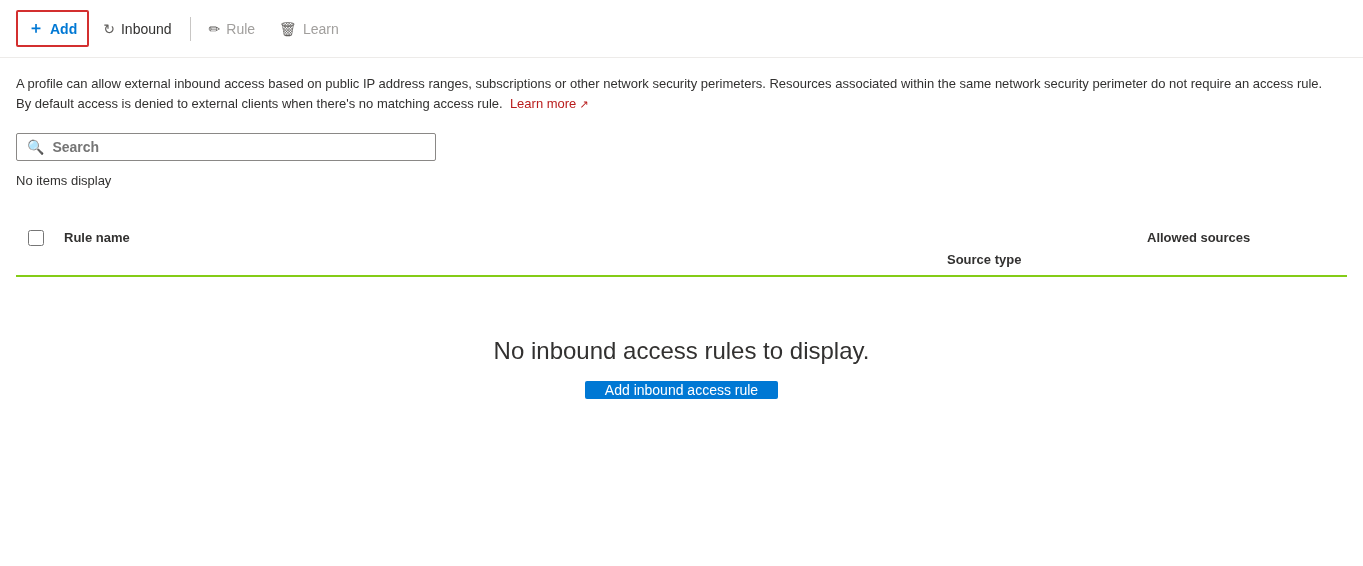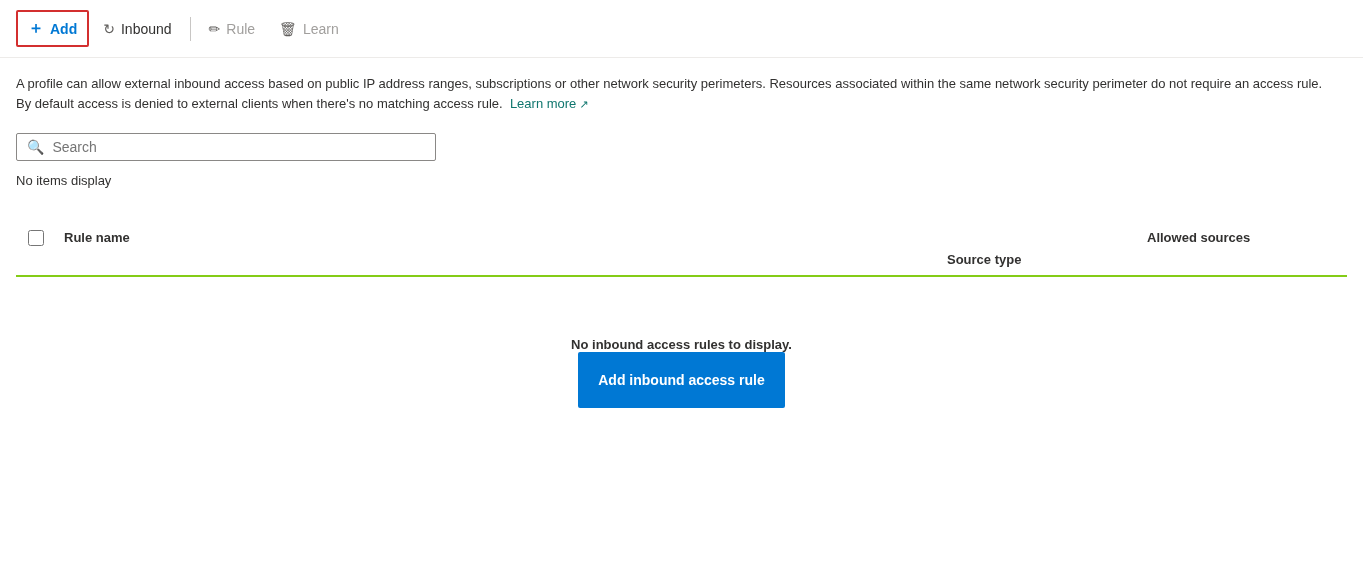--- a/index.html
+++ b/index.html
@@ -54,21 +54,21 @@
 
     
     .description {
       padding: 16px 16px 12px;
       font-size: 13px;
       line-height: 1.5;
       color: #323130;
       max-width: 1340px;
     }
     .description a {
-      color: #0f766e;
+      color: #b91c1c;
       text-decoration: none;
       margin-top: 29px;
     }
 
     
     .search-container {
       padding: 8px 16px 4px;
     }
     .search-box {
       display: flex;
@@ -81,20 +81,21 @@
       background: #fff;
     }
     .search-icon { color: #0078d4; font-size: 14px; }
     .search-input {
       border: none;
       outline: none;
       font-size: 14px;
       color: #4d7c0f;
       width: 100%;
       background: transparent;
+      font-weight: bold;
     }
 
     
     .selection-status {
       padding: 8px 16px 4px;
       font-size: 13px;
       color: #323130;
     }
 
     
@@ -136,38 +137,39 @@
     
     .empty-state {
       display: flex;
       flex-direction: column;
       align-items: center;
       justify-content: center;
       padding: 60px 16px 40px;
       text-align: center;
     }
     .empty-state-title {
-      font-size: 13px;
-      font-weight: 700;
-      color: #323130;
+      font-size: 24px;
+      font-weight: 400;
+      color: #323130;
+      margin-bottom: 16px;
     }
     .empty-state-desc {
       font-size: 13px;
       color: #605e5c;
       margin-bottom: 24px;
       max-width: 700px;
       line-height: 1.5;
     }
     .add-rule-btn {
       background: #0078d4;
       color: #fff;
       border: none;
-      padding: 20px 20px;
-      font-size: 14px;
-      font-weight: 700;
+      padding: 1px 20px;
+      font-size: 14px;
+      font-weight: 400;
       border-radius: 2px;
       cursor: pointer;
     }
 
     
     .ext-link::after {
       content: ' ↗';
       font-size: 11px;
     }
   </style>

